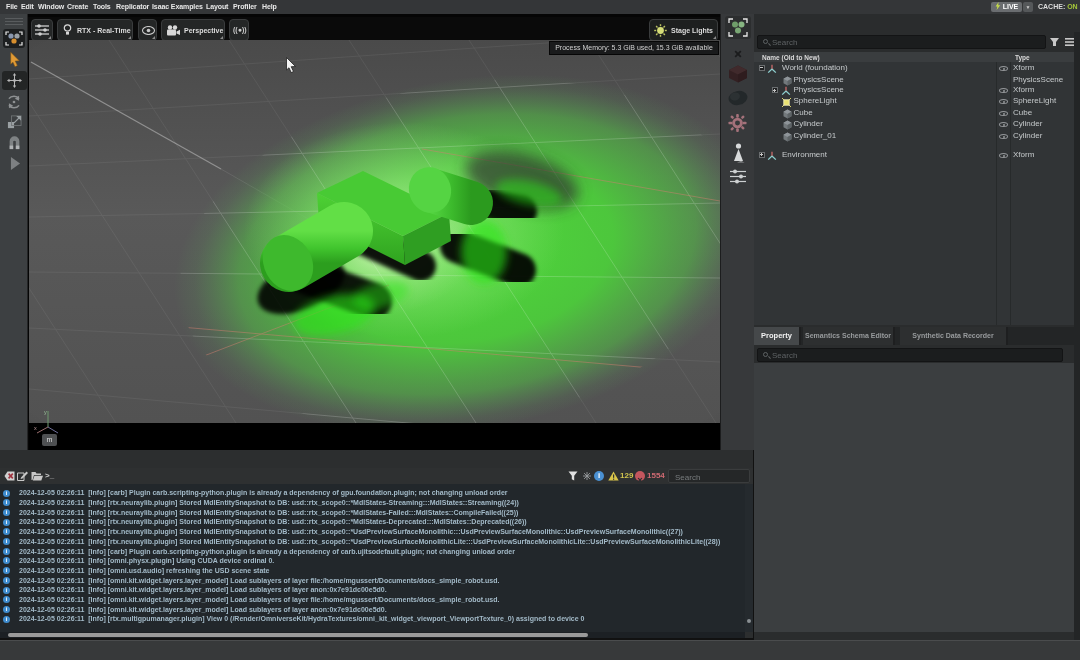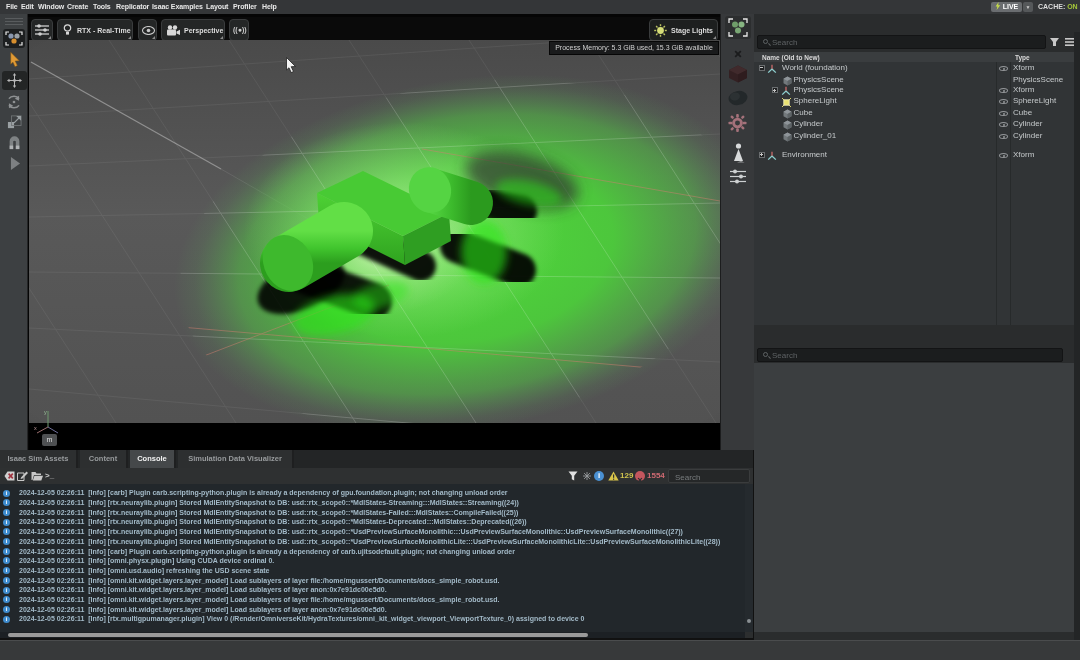--- a/index.html
+++ b/index.html
@@ -533,35 +533,34 @@
               <path d="M5 5 L5 0.8" stroke="#c96a6a"></path>
               <path d="M5 5 L1.2 8.6" stroke="#8ecfcf"></path>
               <path d="M5 5 L8.8 8.6" stroke="#8ecfcf"></path>
             </g>
           </svg>
         <div class="nm" style="left:28px">Environment</div>
         <div class="eye"></div>
           <div class="ty">Xform</div>
       </div>
     </div>
+    <div class="tabrow" style="top:313px">
+      <div class="tab active" style="left:0; width:47px;">Property</div>
+      <div class="tab" style="left:49px; width:92px; font-size:7px;">Semantics Schema Editor</div>
+      <div class="tab" style="left:146px; width:108px; font-size:7px;">Synthetic Data Recorder</div>
+    </div>
     <div class="searchbox" style="left:3px; top:334px; width:306px; height:14px;">
       <div class="mag"></div>
         <div class="ph">Search</div>
     </div>
     <div id="proparea" class="abs"></div>
     <div class="abs" style="left:320px; top:18px; width:6px; height:608px; background:#232526;"></div>
   </div>
 
   <div id="console" class="abs">
-    <div id="ctabs" class="abs">
-      <div class="tab" style="left:0; width:78px;">Isaac Sim Assets</div>
-      <div class="tab" style="left:80px; width:48px;">Content</div>
-      <div class="tab active" style="left:130px; width:46px;">Console</div>
-      <div class="tab" style="left:178px; width:116px;">Simulation Data Visualizer</div>
-    </div>
     <div id="ctoolbar" class="abs">
       <svg class="abs" style="left:4px; top:3px;" width="11" height="10" viewBox="0 0 11 10">
         <path d="M3.5 0.5 L10.5 0.5 L10.5 9.5 L3.5 9.5 L0.5 5 Z" fill="#d0d0d0"></path>
         <g stroke="#a03540" stroke-width="1.6">
             <line x1="4.6" y1="2.6" x2="8.8" y2="7.4"></line>
             <line x1="8.8" y1="2.6" x2="4.6" y2="7.4"></line>
           </g>
       </svg>
       <svg class="abs" style="left:17px; top:3px;" width="11" height="10" viewBox="0 0 11 10">
         <path d="M0.5 2 L7 2 L7 9.5 L0.5 9.5 Z" fill="none" stroke="#c8c8c8" stroke-width="1"></path>

